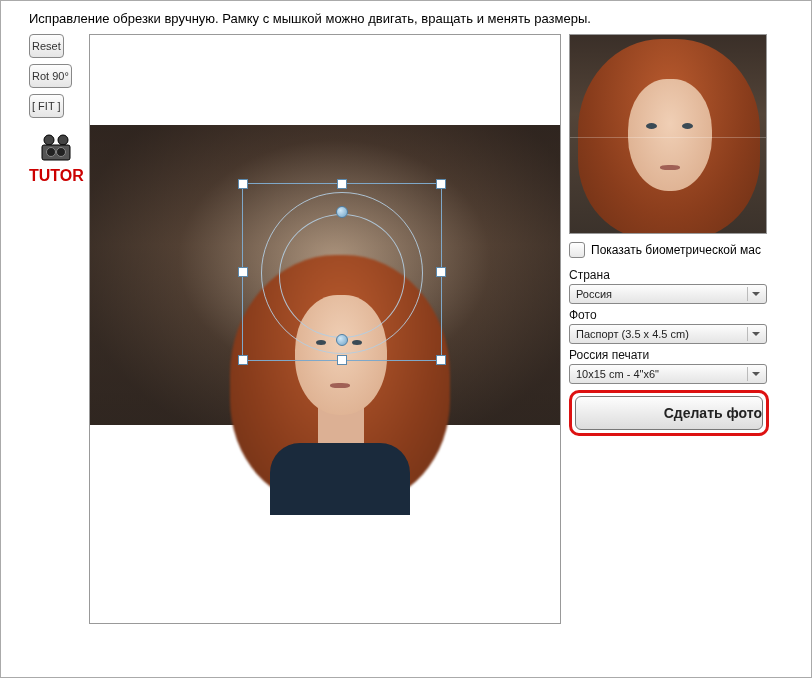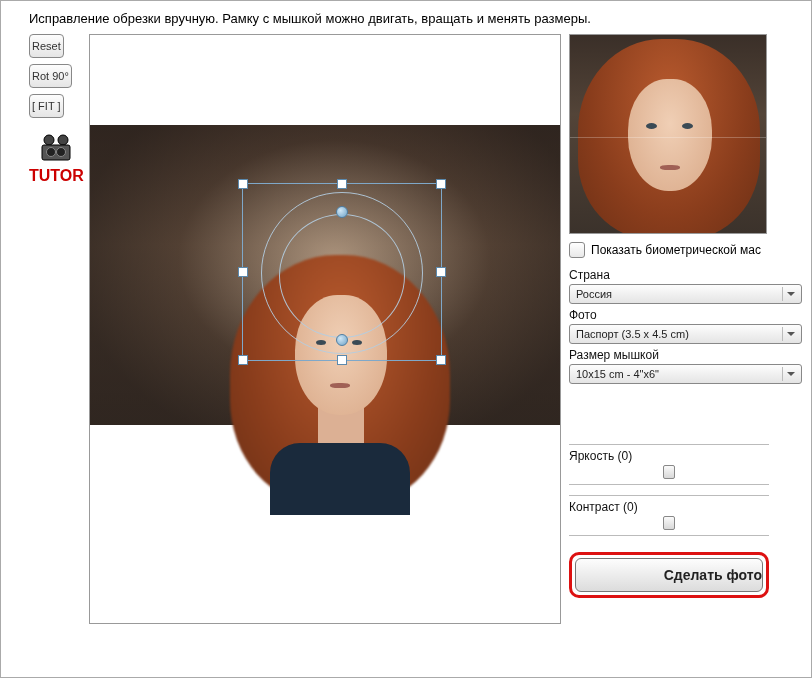--- a/index.html
+++ b/index.html
@@ -164,21 +164,21 @@
   .pv-eye.r { left:112px; top:88px; }
   .pv-mouth { position:absolute; left:90px; top:130px; width:20px; height:5px; background:#a06055; border-radius:40%; }
   .pv-line { position:absolute; left:0; top:102px; width:100%; height:1px; background:rgba(255,255,255,.25); }
   .chkrow { display:flex; align-items:center; gap:6px; margin:8px 0 6px 0; }
   .chkbox {
     width:16px; height:16px; border:1px solid #888; border-radius:3px;
     background:linear-gradient(#fff,#e8e8e8);
   }
   .field { margin-top: 4px; }
   .select {
-    width: 233px;
+    width: 198px;
     border:1px solid #888;
     border-radius:3px;
     background: linear-gradient(#fdfdfd,#e4e4e4);
     font-size: 11px;
     padding: 3px 20px 3px 6px;
     position: relative;
     cursor: pointer;
     color:#222;
   }
   .select::after {
@@ -299,39 +299,26 @@
 
     <div class="field">
       <div class="side-label">Фото</div>
       <div class="select">
         <span>Паспорт (3.5 x 4.5 cm)</span>
         <span class="divider"></span>
       </div>
     </div>
 
     <div class="field">
-      <div class="side-label">Размер мышкой</div>
+      <div class="side-label">Россия печати</div>
       <div class="select">
         <span>10x15 cm - 4"x6"</span>
         <span class="divider"></span>
       </div>
     </div>
 
-    <div class="slider-block">
-      <div class="slider-label">Яркость (0)</div>
-      <div class="slider">
-        <div class="tick"></div>
-        <div class="thumb"></div>
-      </div>
-
-      <div class="slider-label">Контраст (0)</div>
-      <div class="slider">
-        <div class="tick"></div>
-        <div class="thumb"></div>
-      </div>
-    </div>
 
     <div class="cta-wrap">
       <button class="cta">Сделать фото</button>
     </div>
   </div>
 
 </div>
 
 </body></html>

